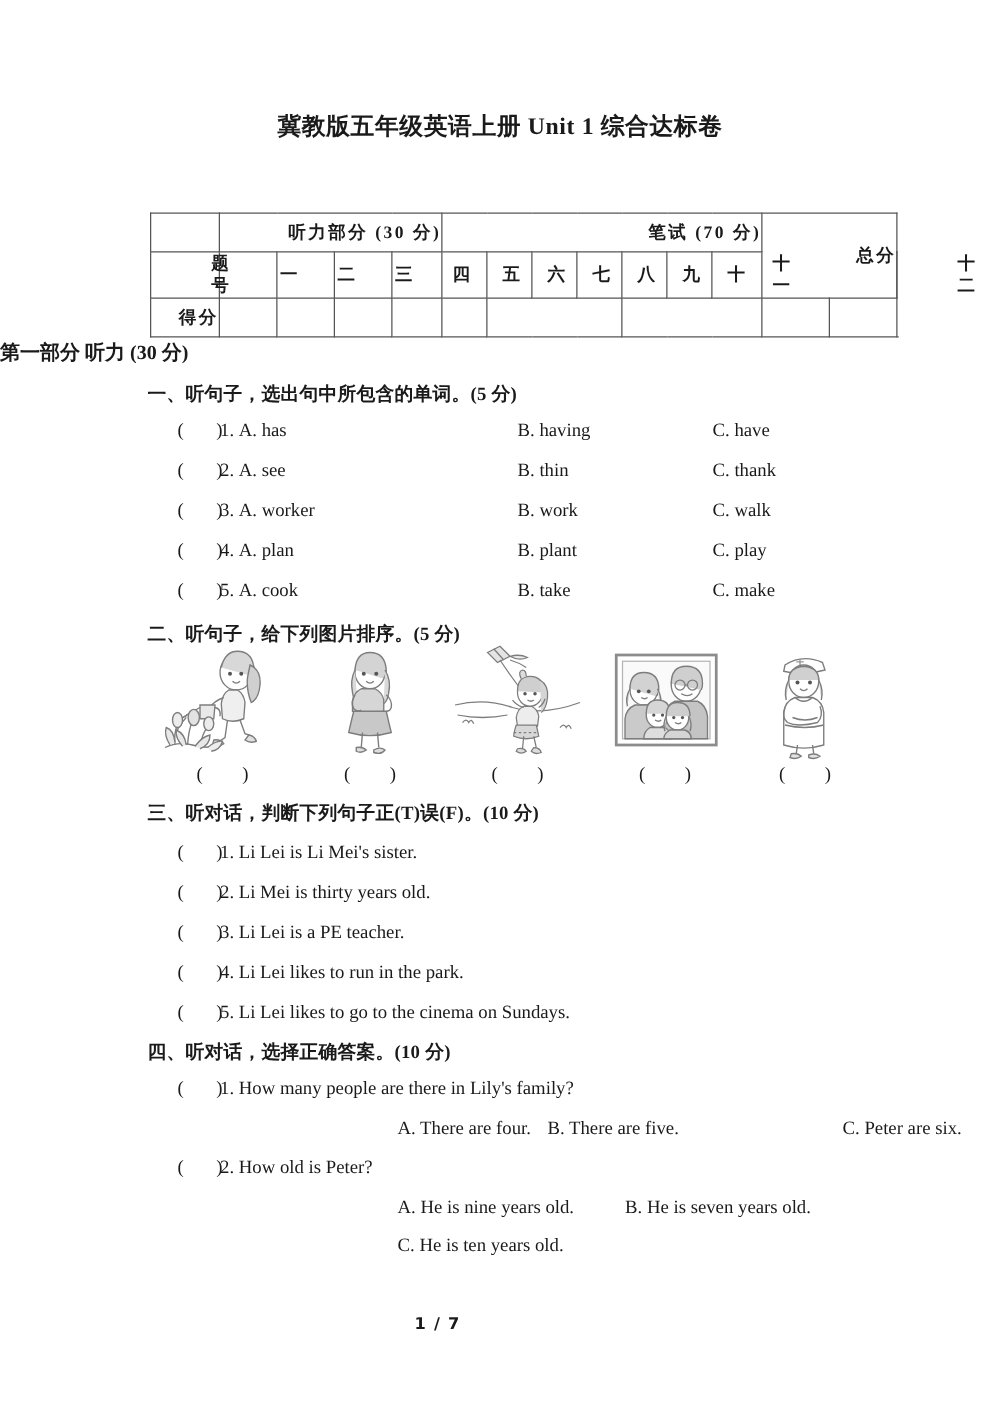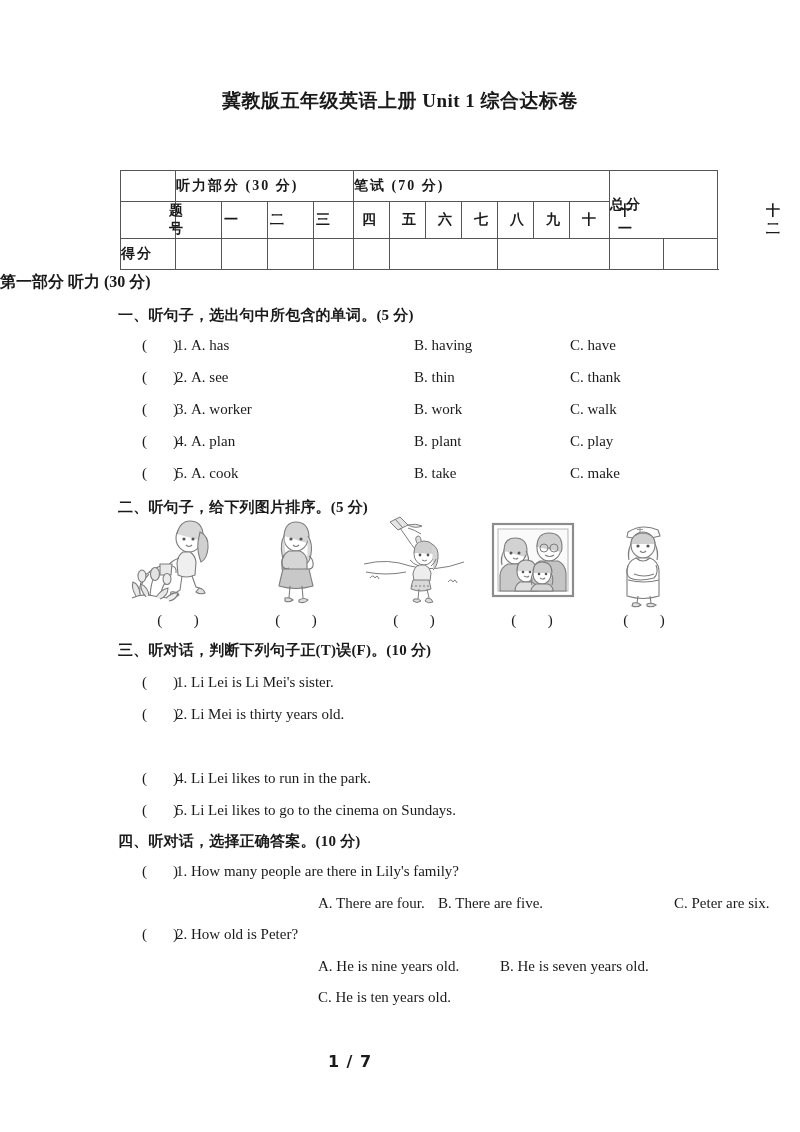--- a/index.html
+++ b/index.html
@@ -50,21 +50,21 @@
     position: absolute;
     left: 120px;
     top: 170px;
     width: 563px;
     border-collapse: collapse;
     table-layout: fixed;
     font-size: 14px;
   }
   .score-table td {
     border: 1px solid #555;
-    text-align: left;
+    text-align: right;
     vertical-align: middle;
     padding: 0;
     height: 28px;
     font-weight: bold;
     letter-spacing: 2px;
   }
   .score-table tr.r-head td { height: 30px; }
   .score-table tr.r-num td  { height: 30px; padding-left: 48px; }
   .score-table tr.r-score td{ height: 30px; }
   .cell-label { letter-spacing: 3px; }
@@ -148,21 +148,21 @@
     text-indent: 14px;
   }
 
   
   .footer {
     position: absolute;
     left: 0;
     top: 1052px;
     width: 700px;
     text-align: center;
-    font-size: 16px;
+    font-size: 13px;
     font-weight: bold;
     font-family: "DejaVu Sans", sans-serif;
     letter-spacing: 1px;
   }
 </style>
 </head>
 <body>
 
 <div class="page">
 
@@ -443,20 +443,24 @@
   <div class="sec-heading" style="top:641px;">三、听对话，判断下列句子正(T)误(F)。(10 分)</div>
 
   <div class="q-row" style="top:674px;">
     <span class="q-brk"><span class="lp">(</span><span>)</span></span><span>1.</span>
     <span class="q-text">Li Lei is Li Mei's sister.</span>
   </div>
   <div class="q-row" style="top:706px;">
     <span class="q-brk"><span class="lp">(</span><span>)</span></span><span>2.</span>
     <span class="q-text">Li Mei is thirty years old.</span>
   </div>
+  <div class="q-row" style="top:738px;">
+    <span class="q-brk"><span class="lp">(</span><span>)</span></span><span>3.</span>
+    <span class="q-text">Li Lei is a PE teacher.</span>
+  </div>
   <div class="q-row" style="top:770px;">
     <span class="q-brk"><span class="lp">(</span><span>)</span></span><span>4.</span>
     <span class="q-text">Li Lei likes to run in the park.</span>
   </div>
   <div class="q-row" style="top:802px;">
     <span class="q-brk"><span class="lp">(</span><span>)</span></span><span>5.</span>
     <span class="q-text">Li Lei likes to go to the cinema on Sundays.</span>
   </div>
 
   <div class="sec-heading" style="top:832px;">四、听对话，选择正确答案。(10 分)</div>

